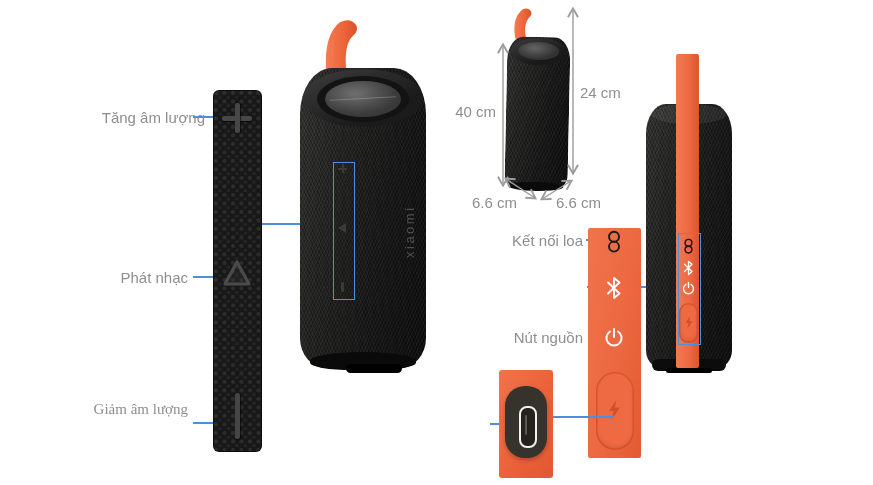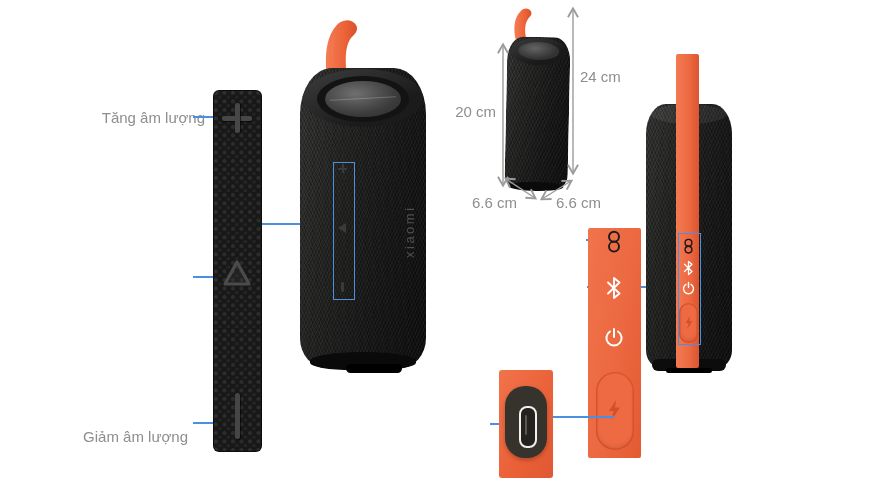--- a/index.html
+++ b/index.html
@@ -42,23 +42,24 @@
     <defs>
       <marker id="ah" viewBox="0 0 10 10" refX="7.5" refY="5" markerWidth="9" markerHeight="9" orient="auto-start-reverse">
         <path d="M1 1 L8 5 L1 9" fill="none" stroke="#9b9b9b" stroke-width="1.5"></path>
       </marker>
     </defs>
   </svg>
 
   <div class="lbl r" style="left:57px;top:109px;width:148px;">Tăng âm lượng</div>
   <div class="cline" style="left:193px;top:116px;width:44px;"></div>
 
+  <div class="lbl r" style="left:40px;top:269px;width:148px;">Phát nhạc</div>
   <div class="cline" style="left:193px;top:276px;width:42px;"></div>
 
-  <div class="lbl r" style="left:40px;top:428px;width:148px;">Giảm âm lượng</div>
+  <div class="lbl r" style="left:40px;top:401px;width:148px;font-family:Liberation Serif, serif;">Giảm âm lượng</div>
   <div class="cline" style="left:193px;top:422px;width:44px;"></div>
 
   <div class="weave" style="position:absolute;left:213px;top:90px;width:49px;height:362px;"></div>
   <div class="plus-glyph" style="left:222px;top:103px;"></div>
   <svg style="left:220px;top:256px;" width="34" height="34">
     <path d="M17 6 L29 28 H5 Z" fill="rgba(70,70,70,0.22)" stroke="#4b4b4b" stroke-width="3.2" stroke-linejoin="round"></path>
   </svg>
   <div class="minus-glyph" style="left:235px;top:393px;"></div>
   <div class="cline" style="left:262px;top:223px;width:72px;"></div>
 
@@ -109,29 +110,31 @@
   <svg style="left:566px;top:6px;" width="14" height="170">
     <line x1="7" y1="3" x2="7" y2="167" stroke="#9b9b9b" stroke-width="1.4" marker-start="url(#ah)" marker-end="url(#ah)"></line>
   </svg>
   <svg style="left:502px;top:175px;" width="38" height="28">
     <line x1="4" y1="4" x2="33" y2="23" stroke="#9b9b9b" stroke-width="1.4" marker-start="url(#ah)" marker-end="url(#ah)"></line>
   </svg>
   <svg style="left:538px;top:177px;" width="38" height="26">
     <line x1="4" y1="22" x2="33" y2="4" stroke="#9b9b9b" stroke-width="1.4" marker-start="url(#ah)" marker-end="url(#ah)"></line>
   </svg>
 
-  <div class="lbl r" style="left:436px;top:103px;width:60px;">20 cm</div>
-  <div class="lbl" style="left:580px;top:68px;">24 cm</div>
+  <div class="lbl r" style="left:436px;top:103px;width:60px;">40 cm</div>
+  <div class="lbl" style="left:580px;top:84px;">24 cm</div>
   <div class="lbl" style="left:472px;top:194px;">6.6 cm</div>
   <div class="lbl" style="left:556px;top:194px;">6.6 cm</div>
 
+  <div class="lbl r" style="left:433px;top:232px;width:150px;">Kết nối loa</div>
   <div class="cline" style="left:586px;top:239px;width:14px;"></div>
 
   <div class="cline" style="left:587px;top:286px;width:13px;"></div>
 
+  <div class="lbl r" style="left:433px;top:329px;width:150px;">Nút nguồn</div>
   <div class="cline" style="left:588px;top:336px;width:13px;"></div>
 
   <div style="position:absolute;left:588px;top:228px;width:53px;height:230px;border-radius:2px;background:linear-gradient(100deg,#f0744c 0%,#ec6840 55%,#e25a32 100%);"></div>
   <svg style="left:603px;top:230px;" width="22" height="24">
     <circle cx="11" cy="6.8" r="5" fill="none" stroke="#1b1b1b" stroke-width="1.9"></circle>
     <circle cx="11" cy="16.6" r="5" fill="none" stroke="#1b1b1b" stroke-width="1.9"></circle>
   </svg>
   <svg style="left:604px;top:276px;" width="20" height="24">
     <path d="M4 6.5 L15.5 17.5 L10 22 V2 L15.5 6.5 L4 17.5" fill="none" stroke="#fff" stroke-width="1.9" stroke-linejoin="round" stroke-linecap="round"></path>
   </svg>

